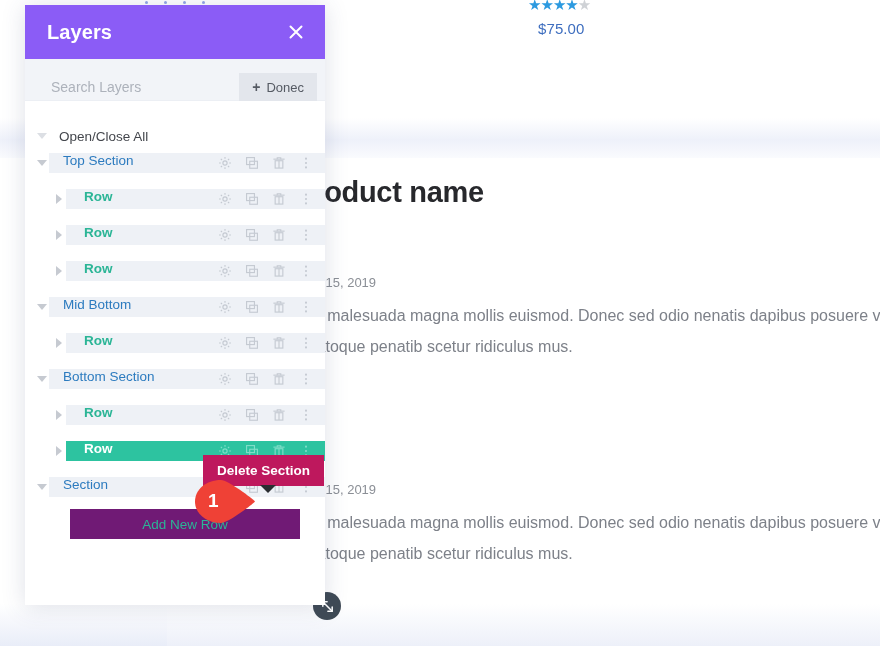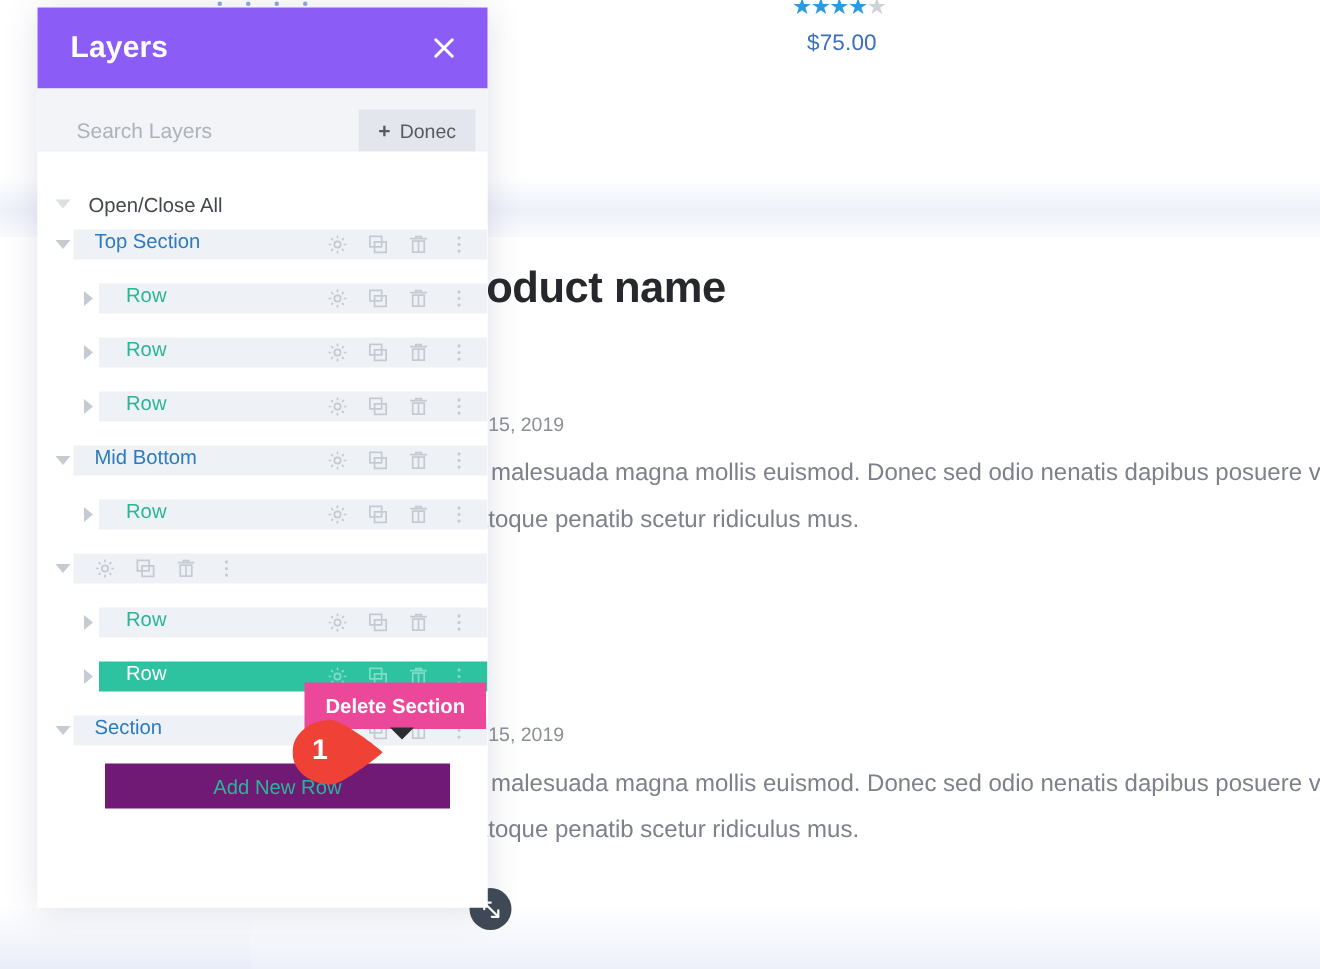--- a/index.html
+++ b/index.html
@@ -266,21 +266,21 @@
   .layer-row.depth-2 { padding-left: 27px; }
   .layer-row.depth-2 .layer-chip { padding-left: 18px; }
 
   .layer-name {
     flex: 1;
     font-size: 13.5px;
     white-space: nowrap;
     overflow: hidden;
   }
   .layer-name.section { color: #2c7bbf; }
-  .layer-name.row { color: #2bb596; }
+  .layer-name.row { color: #2bb596; font-weight: bold; }
 
   .layer-actions {
     display: flex;
     align-items: center;
     gap: 13px;
     padding-right: 4px;
   }
   .layer-actions .ico { color: #c5cad2; display: flex; }
 
   .layer-row.selected .layer-chip { background: #2dc3a0; }
@@ -296,21 +296,21 @@
     justify-content: center;
     color: #2bb596;
     font-size: 13.5px;
     cursor: pointer;
   }
 
   
   .tooltip {
     position: absolute;
     left: 203px; top: 455px;
-    background: #ec4899;
+    background: #be185d;
     color: #ffffff;
     font-size: 13.5px;
     font-weight: bold;
     padding: 8px 14px;
     white-space: nowrap;
     z-index: 40;
   }
   .tooltip::after {
     content: "";
     position: absolute;
@@ -668,20 +668,21 @@
                       <circle cx="8" cy="13" r="1.2"></circle>
                     </g>
                   </svg>
                 </span>
               </div>
             </div>
           </div>
           <div class="layer-row depth-1">
             <span class="caret down"></span>
             <div class="layer-chip">
+              <span class="layer-name section">Bottom Section</span>
               <div class="layer-actions">
                 <span class="ico">
                   <svg width="14" height="14" viewBox="0 0 16 16">
                     <g fill="none" stroke="currentColor" stroke-width="1.3">
                       <circle cx="8" cy="8" r="2.4"></circle>
                       <path d="M8 1.2v2 M8 12.8v2 M1.2 8h2 M12.8 8h2 M3.2 3.2l1.4 1.4 M11.4 11.4l1.4 1.4 M12.8 3.2l-1.4 1.4 M4.6 11.4l-1.4 1.4"></path>
                     </g>
                   </svg>
                 </span>
                 <span class="ico">

